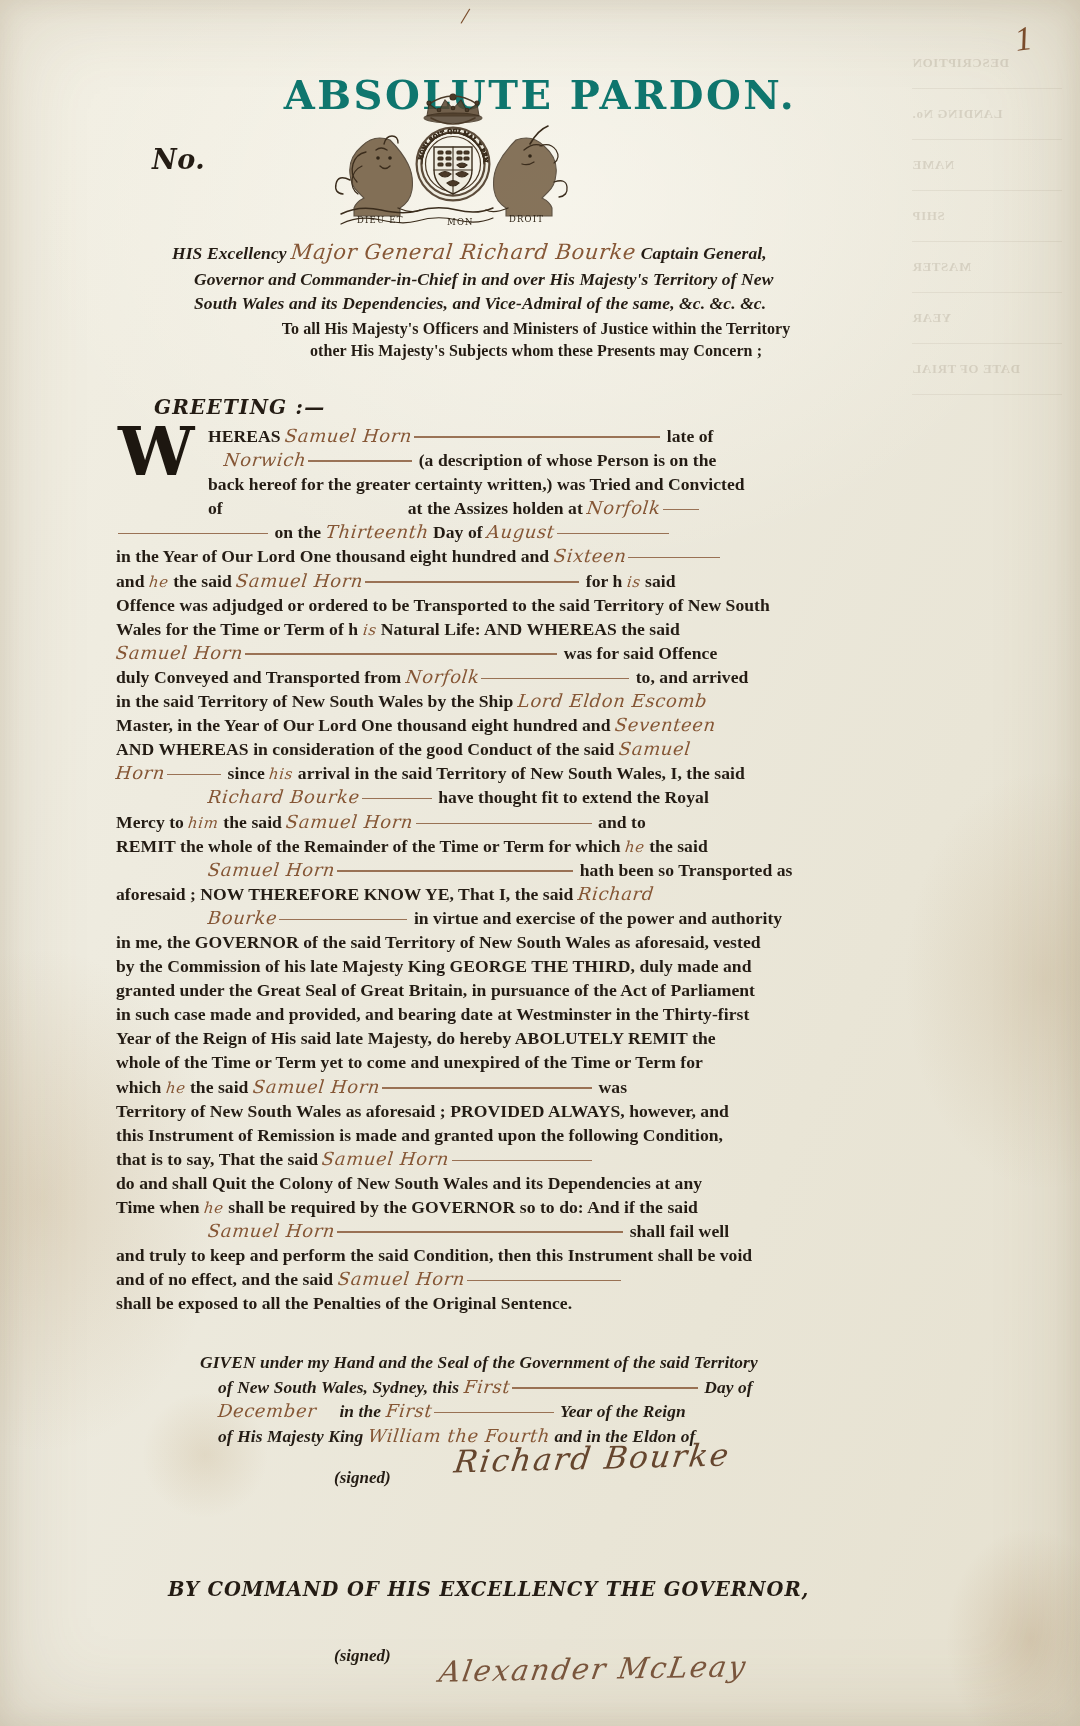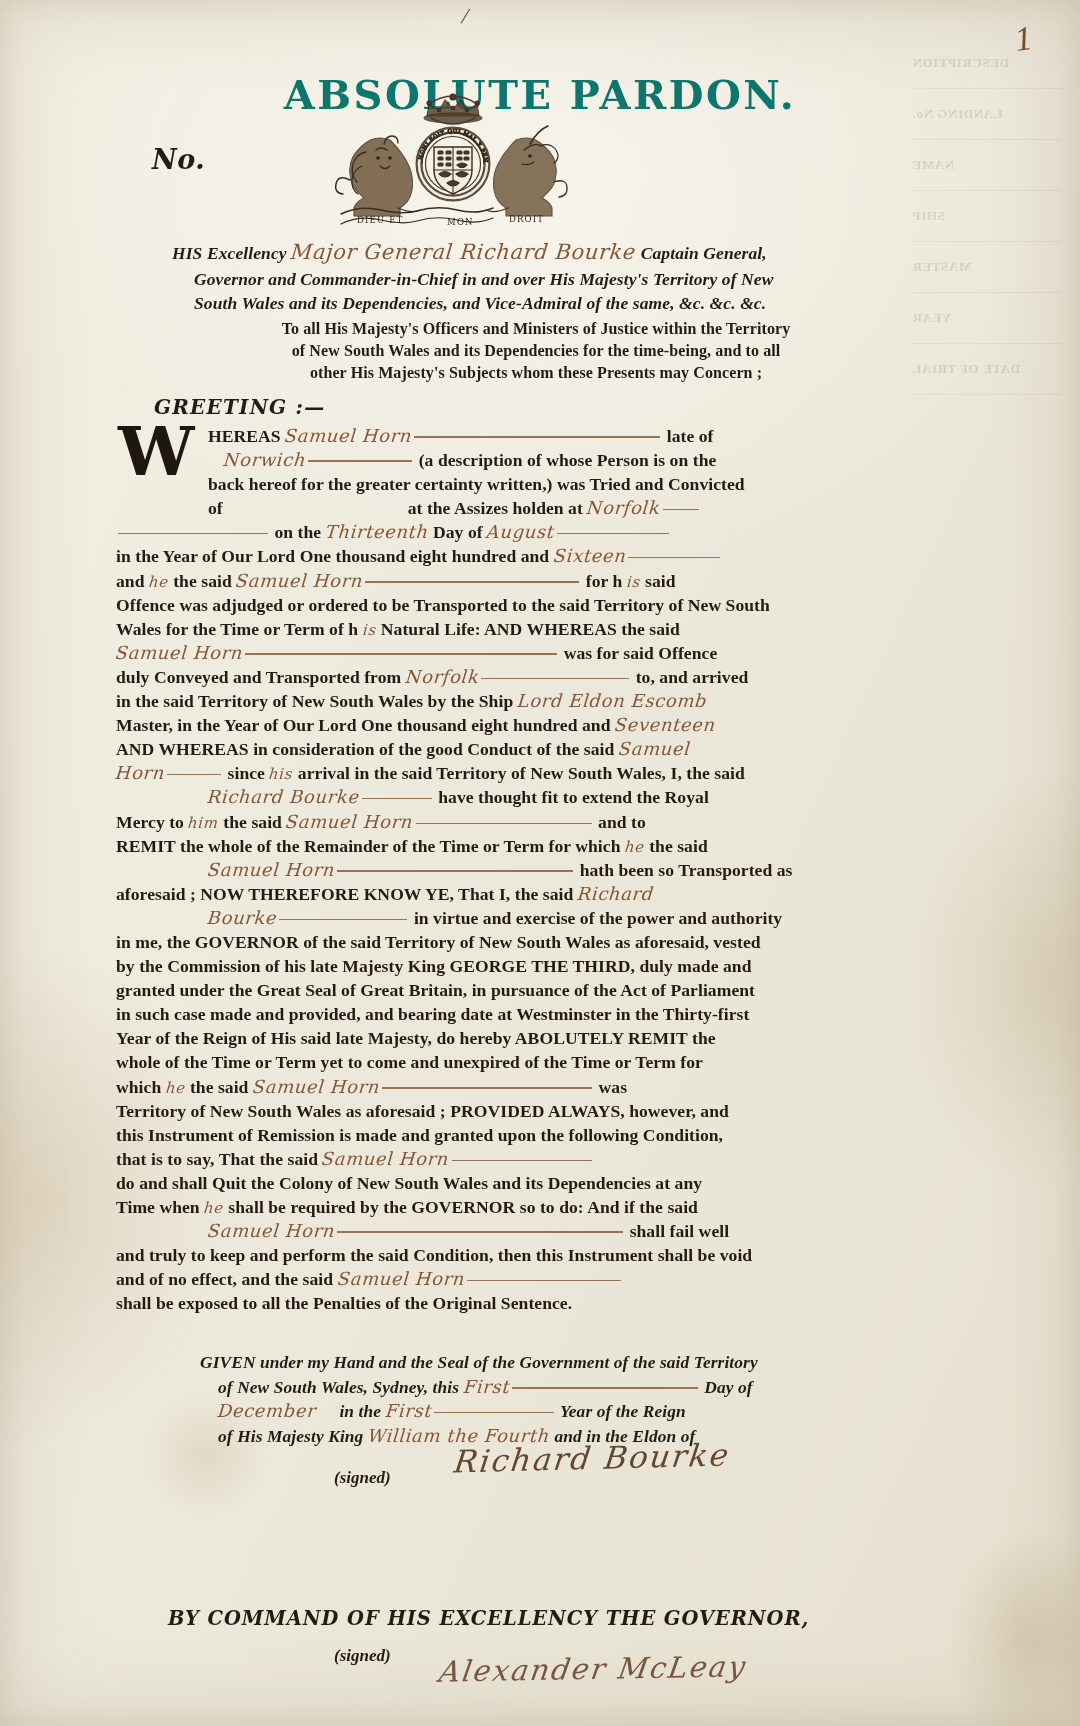--- a/index.html
+++ b/index.html
@@ -137,21 +137,20 @@
   .sig1{
     position:absolute;left:455px;top:1440px;
     font-family:"DejaVu Serif",serif;font-style:italic;
     font-size:31px;color:#5c3a22;transform:skewX(-9deg) rotate(-1.5deg);
     letter-spacing:2px;opacity:.93;
   }
   .bycmd{
     position:absolute;left:168px;top:1578px;
     font-size:19.5px;font-style:italic;font-weight:700;letter-spacing:.9px;
     font-family:"DejaVu Serif",serif;
-    margin-top:29px;
   }
   .signed2{position:absolute;left:334px;top:1646px;font-size:17px;font-style:italic;font-weight:700;}
   .sig2{
     position:absolute;left:440px;top:1652px;
     font-family:"DejaVu Serif",serif;font-style:italic;
     font-size:29px;color:#6b4329;transform:skewX(-10deg) rotate(-1deg);
     letter-spacing:2px;opacity:.88;
   }
 </style>
 </head>
@@ -267,21 +266,20 @@
       <span>HIS Excellency</span>
       <span class="hw big">Major General Richard Bourke</span>
       <span>Captain General,</span>
     </span>
     <span class="l2">Governor and Commander-in-Chief in and over His Majesty's Territory of New</span>
     <span class="l3">South Wales and its Dependencies, and Vice-Admiral of the same, &amp;c. &amp;c. &amp;c.</span>
   </div>
 
   <div class="blk toall">
     <span>To all His Majesty's Officers and Ministers of Justice within the Territory</span>
-    <span>of New South Wales and its Dependencies for the time-being, and to all</span>
     <span>other His Majesty's Subjects whom these Presents may Concern ;</span>
   </div>
 
   <div class="blk greeting">GREETING :—</div>
 
   <div class="dropcap">W</div>
 
   <div class="body">
 
     <span class="ln ind1">

